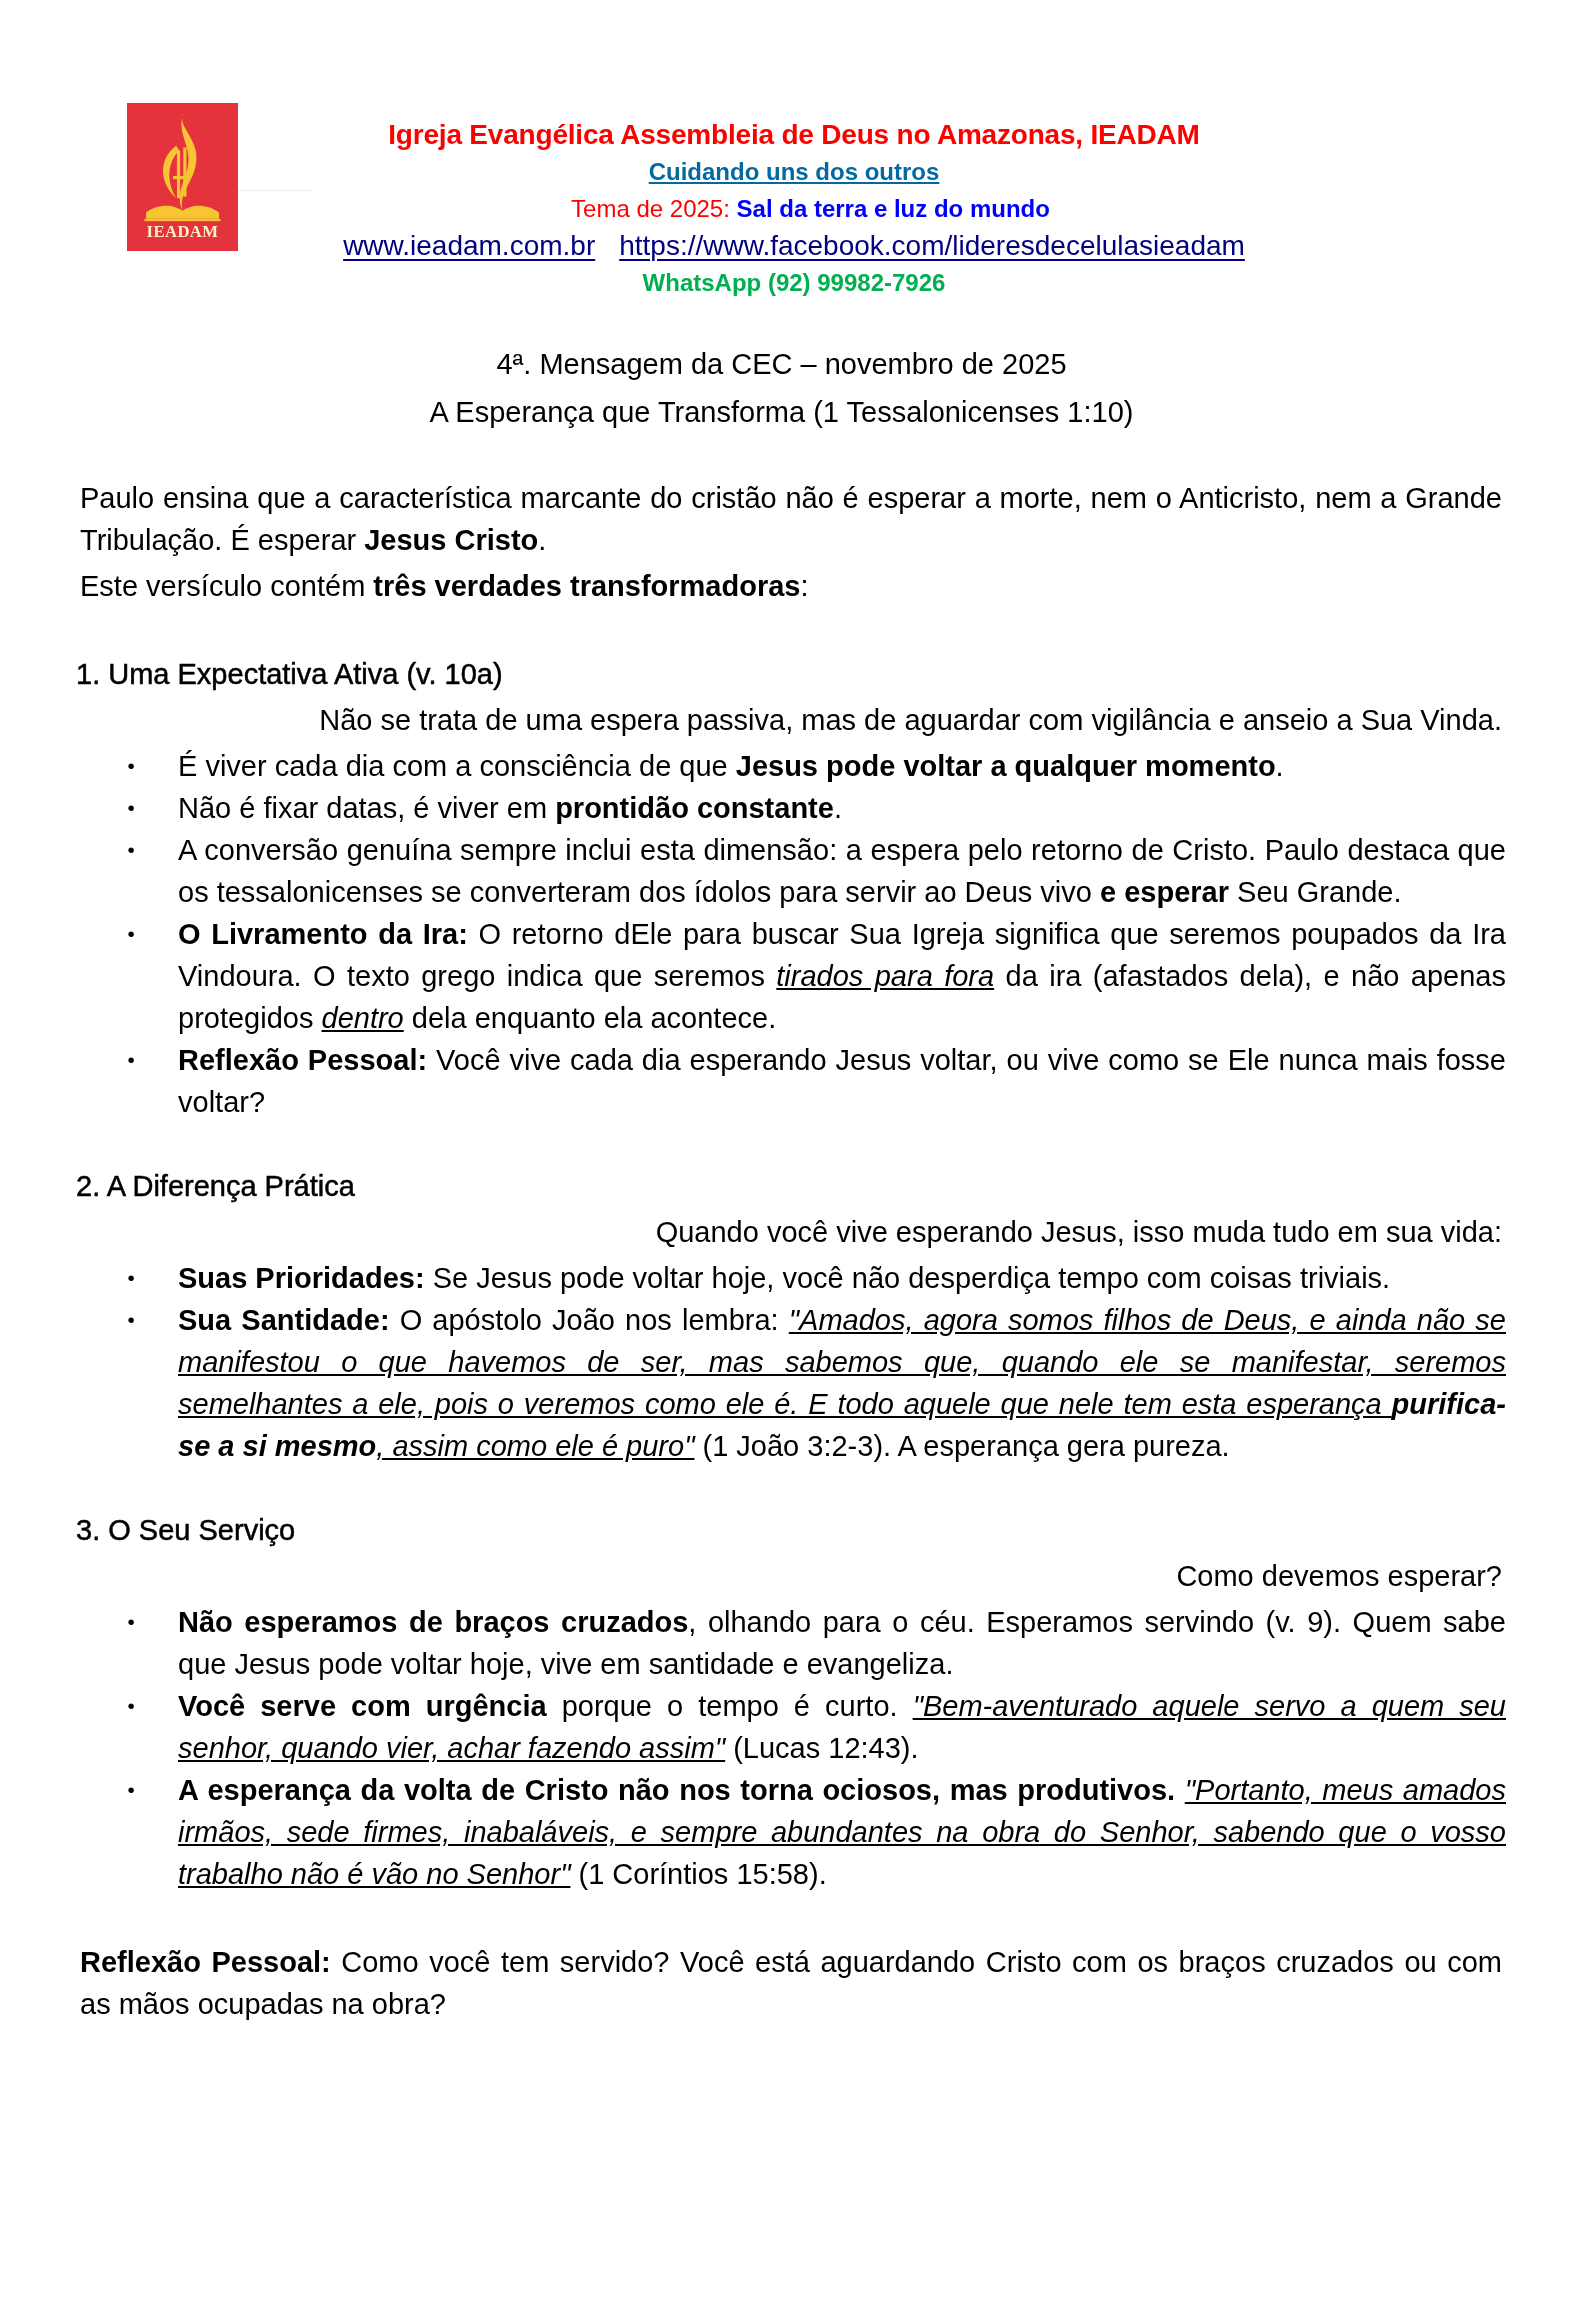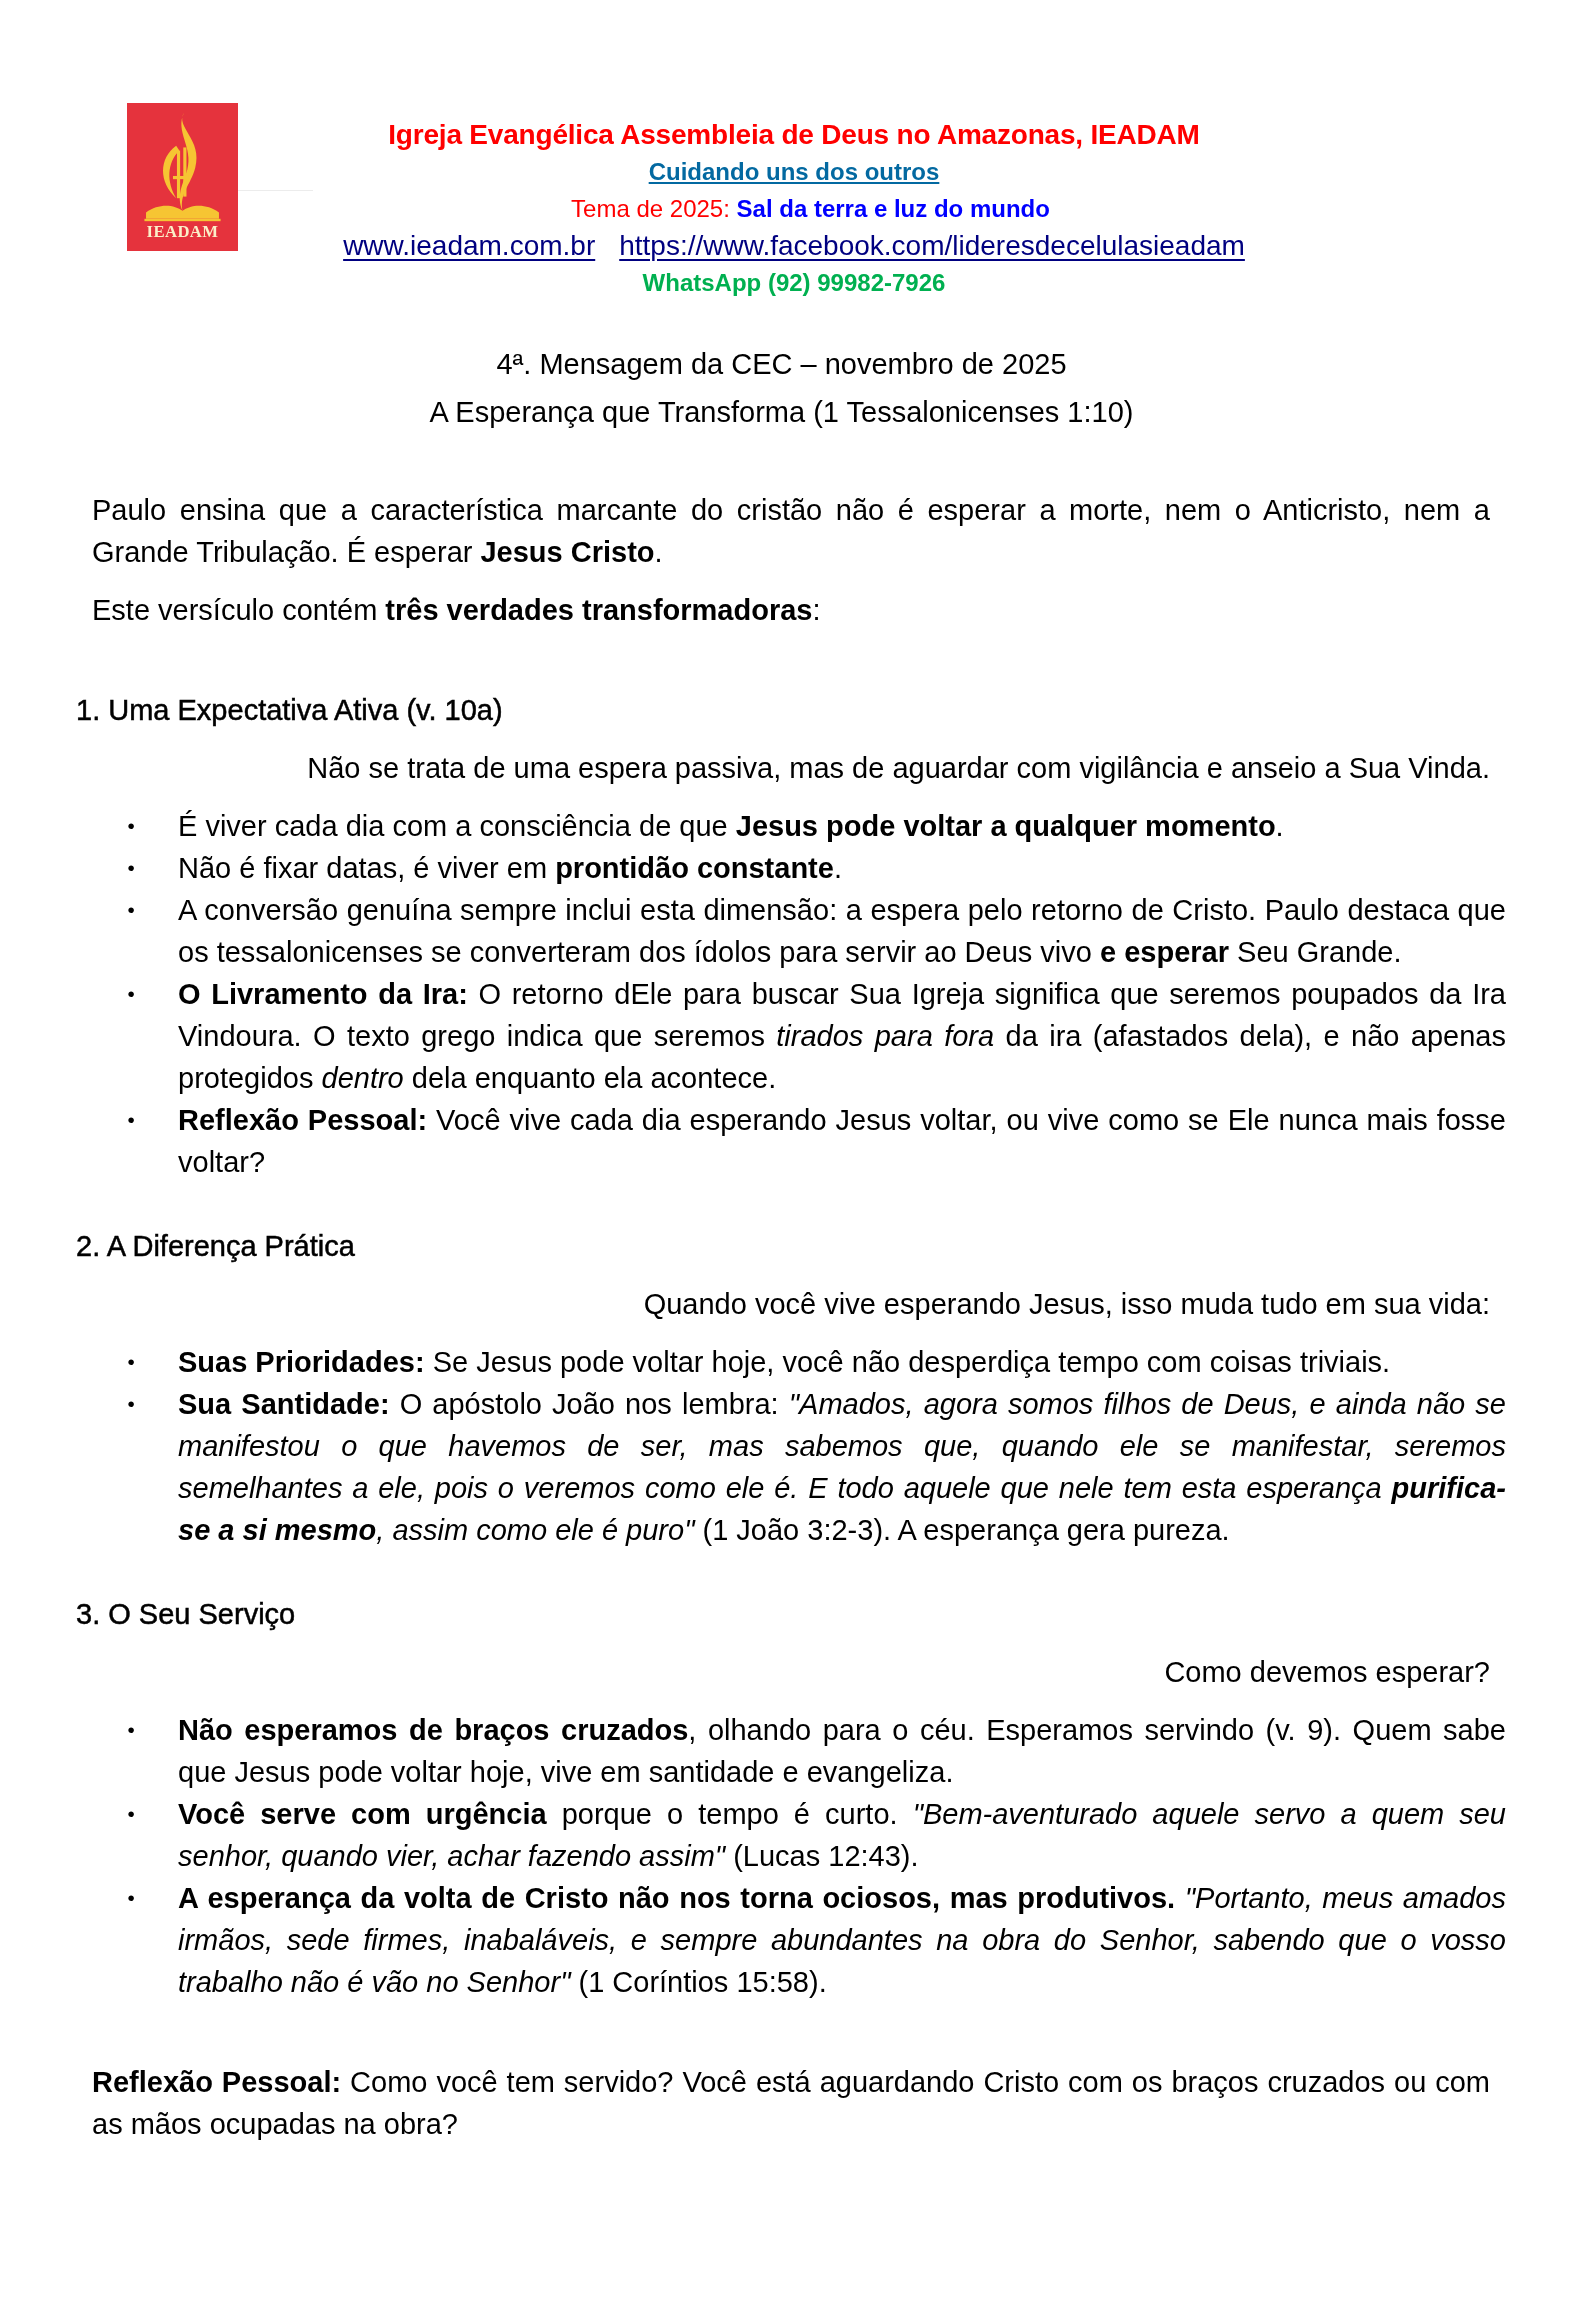--- a/index.html
+++ b/index.html
@@ -23,30 +23,30 @@
   .h-links { font-size: 28px; }
   .h-links a { color: #000080; text-decoration: underline; text-decoration-thickness: 1.6px; text-underline-offset: 4px; }
   .h-links .gap { display: inline-block; width: 24px; }
   .h-wa { font-size: 24px; color: #00b050; font-weight: bold; }
 
   .doc-title { position: absolute; left: 0; width: 1563px; top: 340px; text-align: center;
                font-size: 29px; line-height: 48px; }
 
   .content { position: absolute; left: 76px; top: 473px; width: 1430px;
              font-size: 29px; line-height: 42px; }
-  .content p { margin: 16px; text-align: justify; }
+  .content p { margin: 4px; text-align: justify; }
   .content .blank { height: 42px; }
   .content .indent { padding-left: 51px; text-align: right; }
   .content h2 { margin: 0; font-size: 29px; font-weight: normal; line-height: 42px;
                 -webkit-text-stroke: 0.5px #000; }
   .content ul { list-style: none; margin: 0; padding: 0; }
   .content li { position: relative; padding-left: 102px; text-align: justify; }
   .content li .bullet { position: absolute; left: 51px; top: 0; width: 8px; text-align: center; font-size: 20.7px; }
   .b { font-weight: bold; }
-  .i { font-style: italic; }
+  .i { font-style: italic; text-decoration: underline; }
   .bi { font-weight: bold; font-style: italic; }
 </style>
 </head>
 <body>
 
 <div class="logo">
   <svg width="111" height="119" viewBox="0 0 140 150">
     <path d="M72 12 C 60 30, 96 46, 86 82 C 80 104, 66 114, 70 136 C 62 116, 70 104, 76 84 C 84 56, 60 36, 72 12 Z" fill="#f6c533"></path>
     <path d="M62 54 C 40 70, 40 100, 62 120 C 50 100, 50 76, 66 60 Z" fill="#f6c533"></path>
     <rect x="63" y="60" width="4" height="60" fill="#f6c533"></rect>

